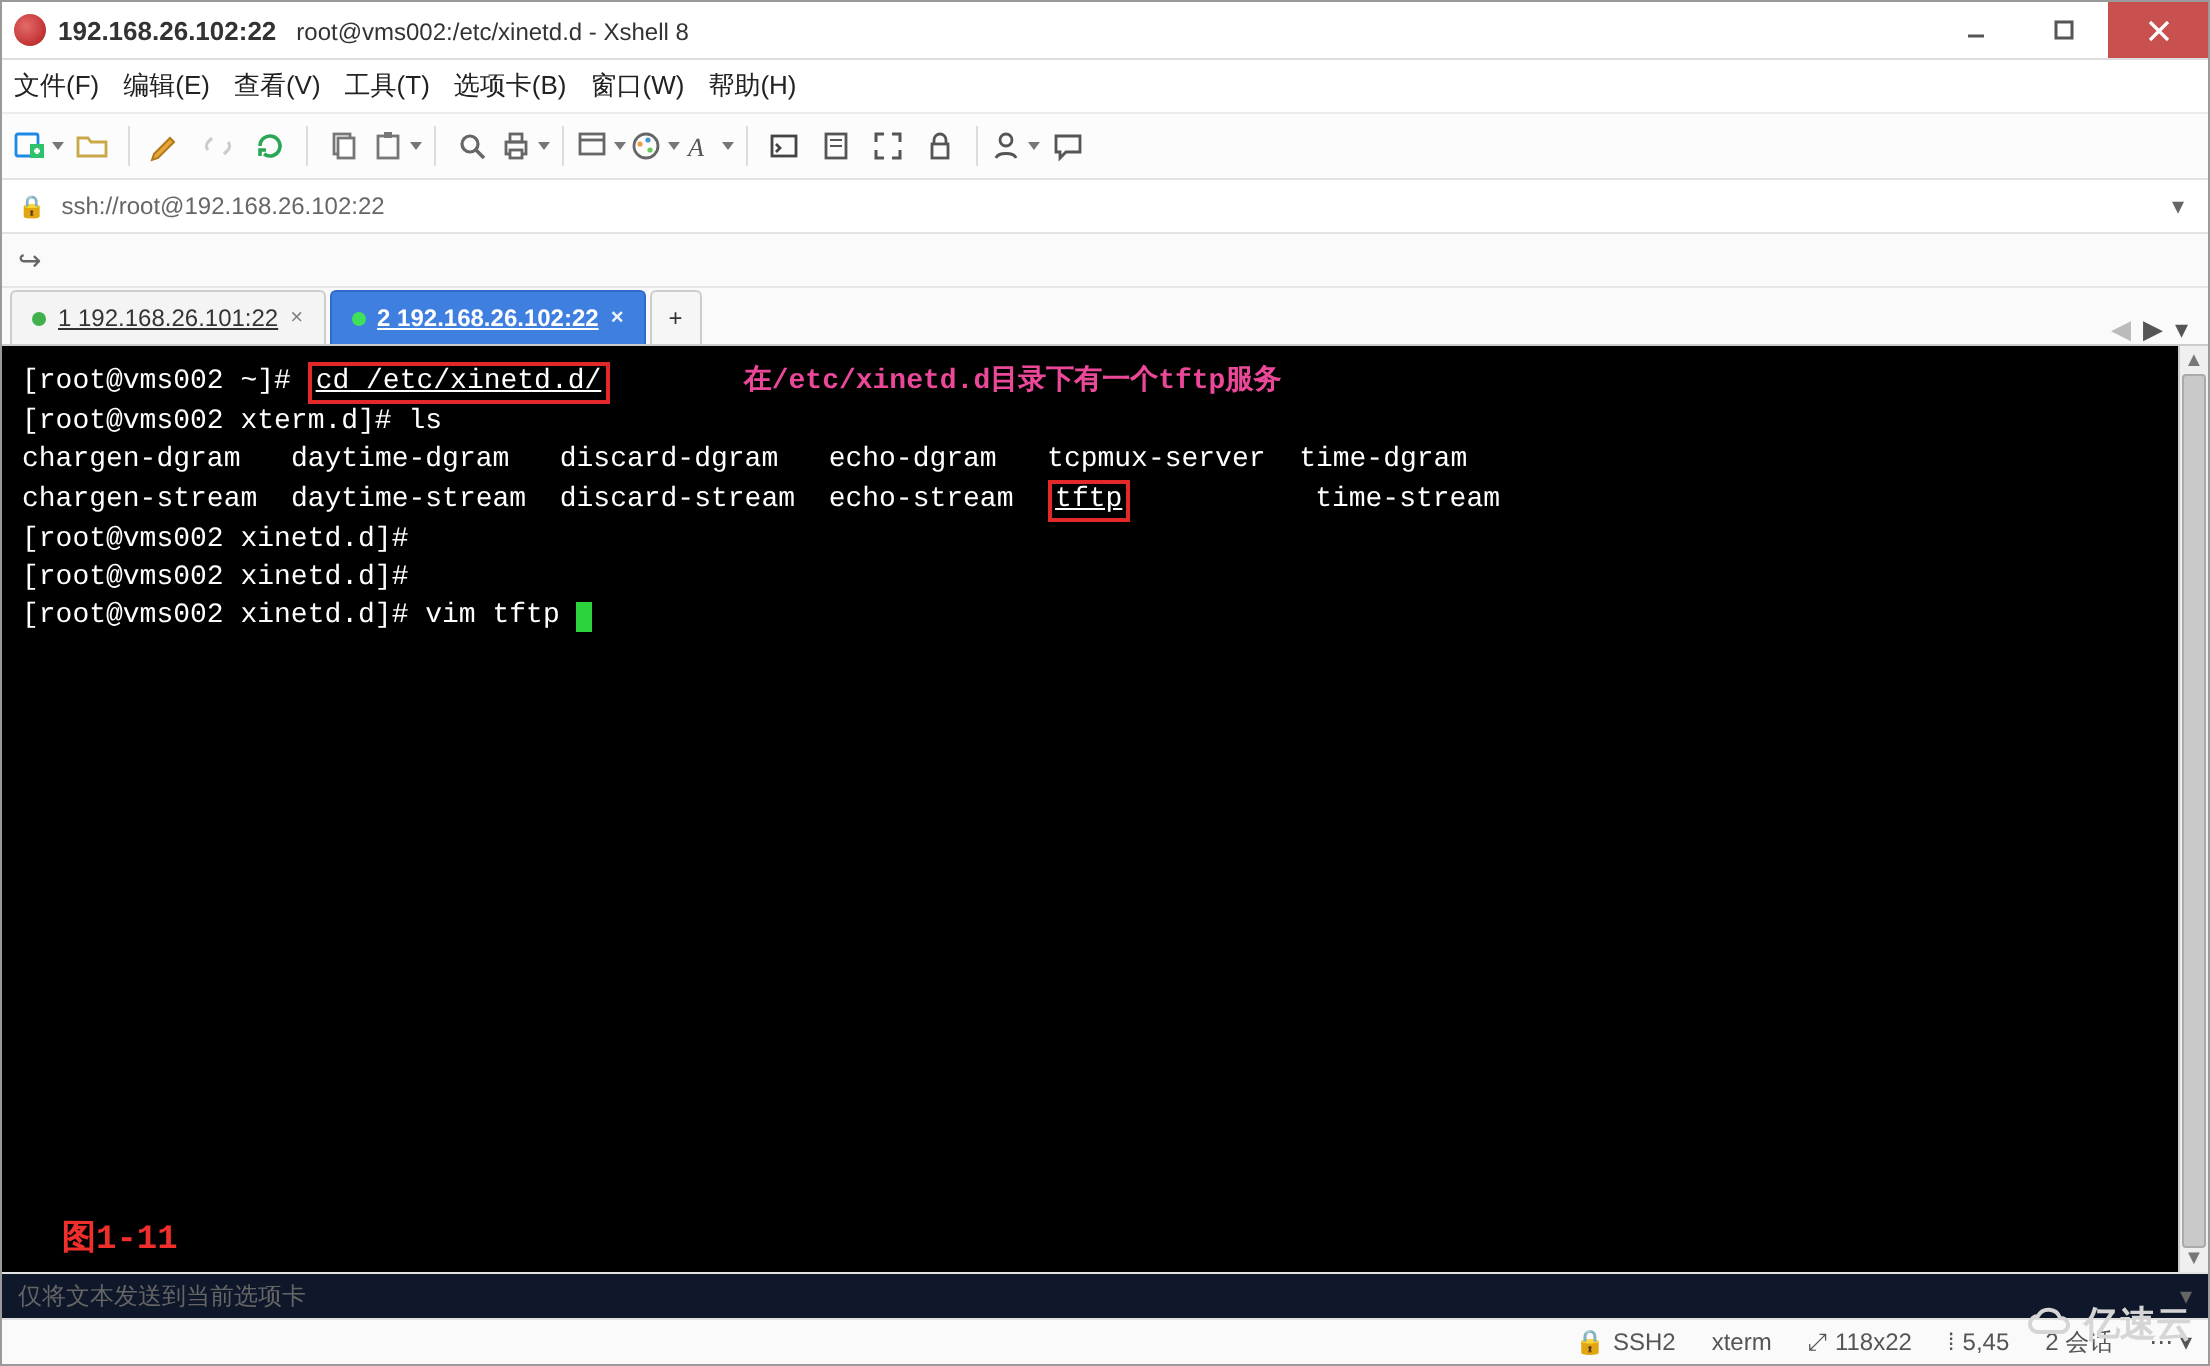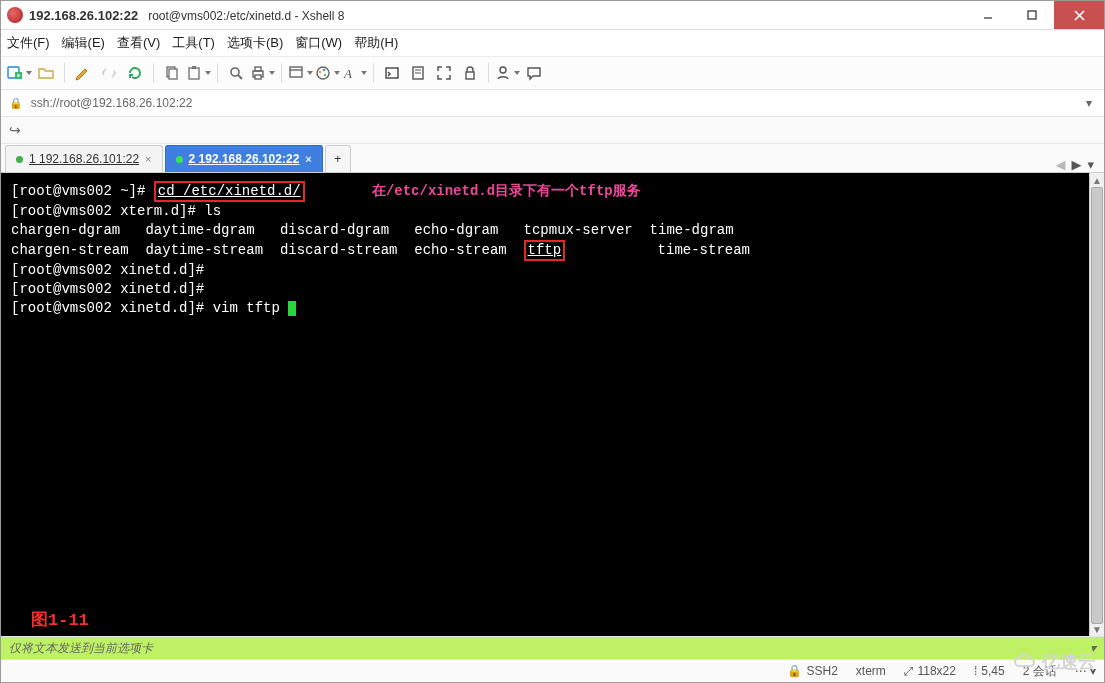--- a/index.html
+++ b/index.html
@@ -254,21 +254,21 @@
     font-weight: 700;
     font-size: 17px;
     margin-left: 20px;
   }
   
   .sendbar {
     height: 22px;
     display:flex;align-items:center;
     padding:0 8px;
     font-size:12px;color:#666;
-    background:#bef264;border-top:1px solid #e3e3e3;font-style:italic;
+    background:#0f172a;border-top:1px solid #e3e3e3;
   }
   .sendbar .chev {margin-left:auto;}
   
   .statusbar {
     height: 22px;
     display:flex;align-items:center;
     padding:0 8px;
     font-size:12px;color:#555;
     background:#fafafa;border-top:1px solid #e0e0e0;
     gap: 18px;

